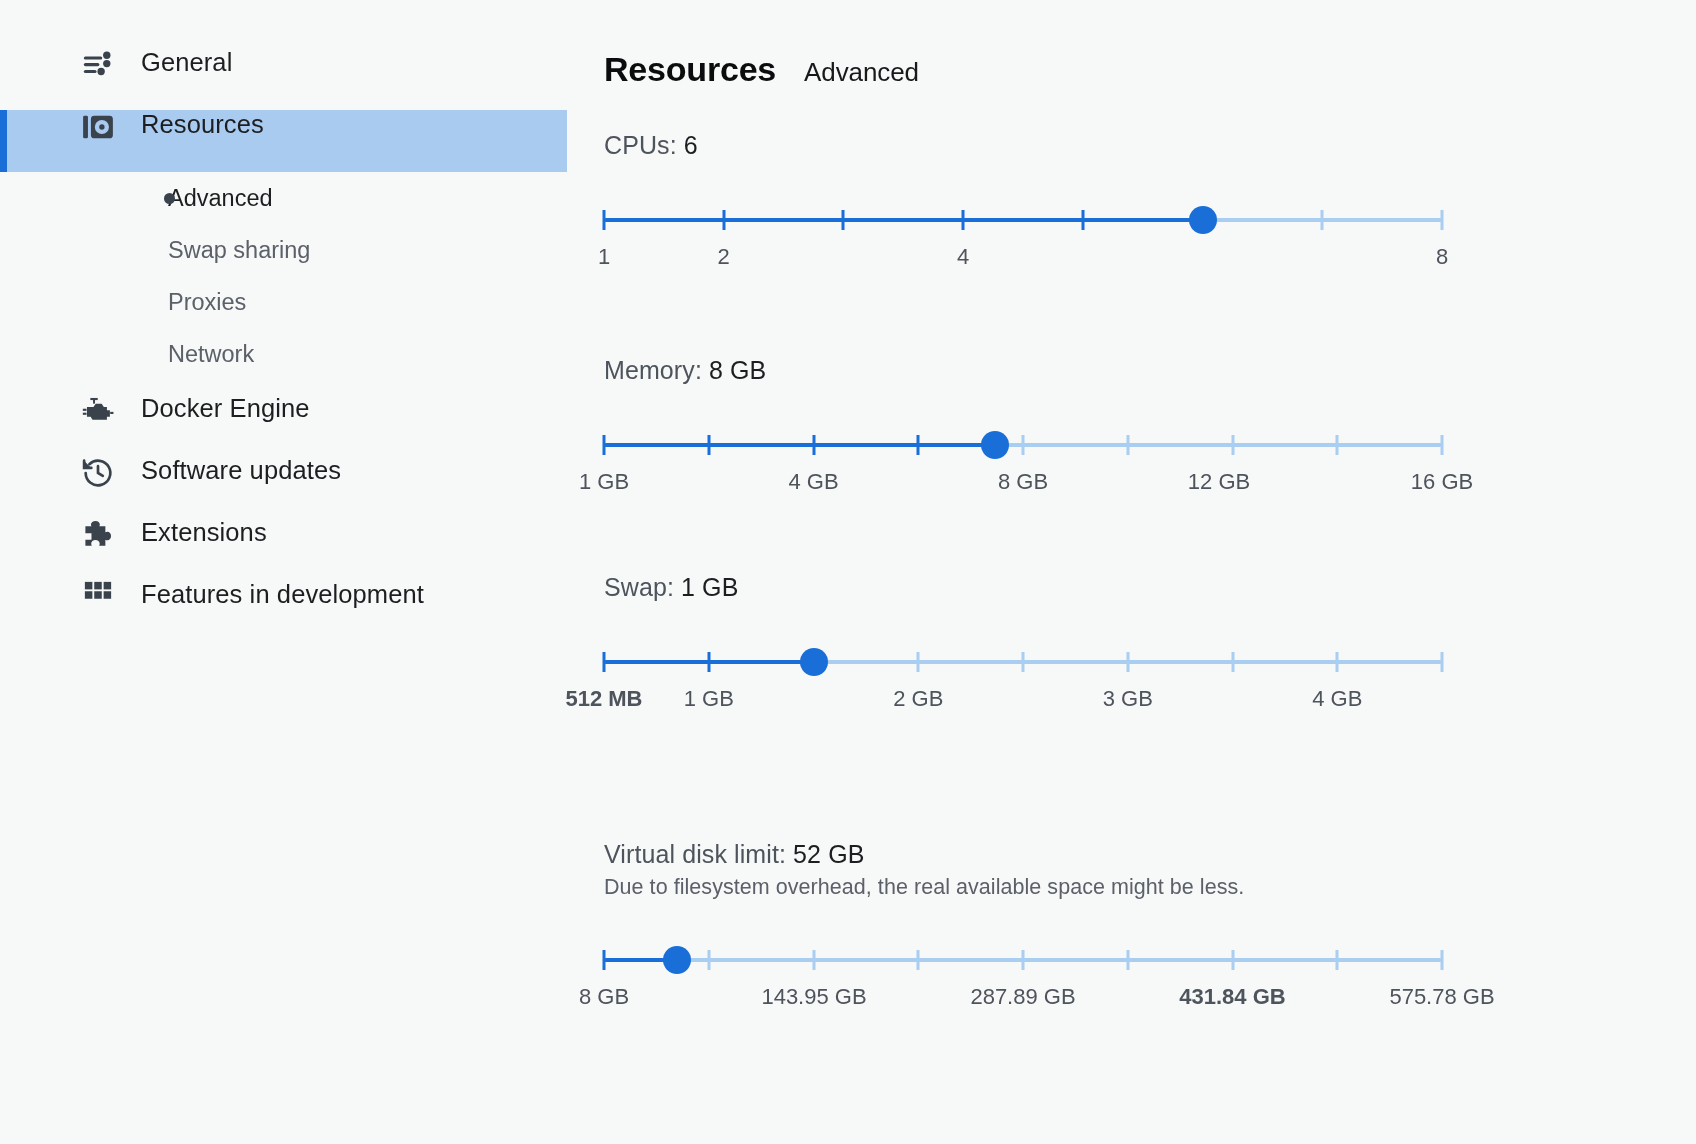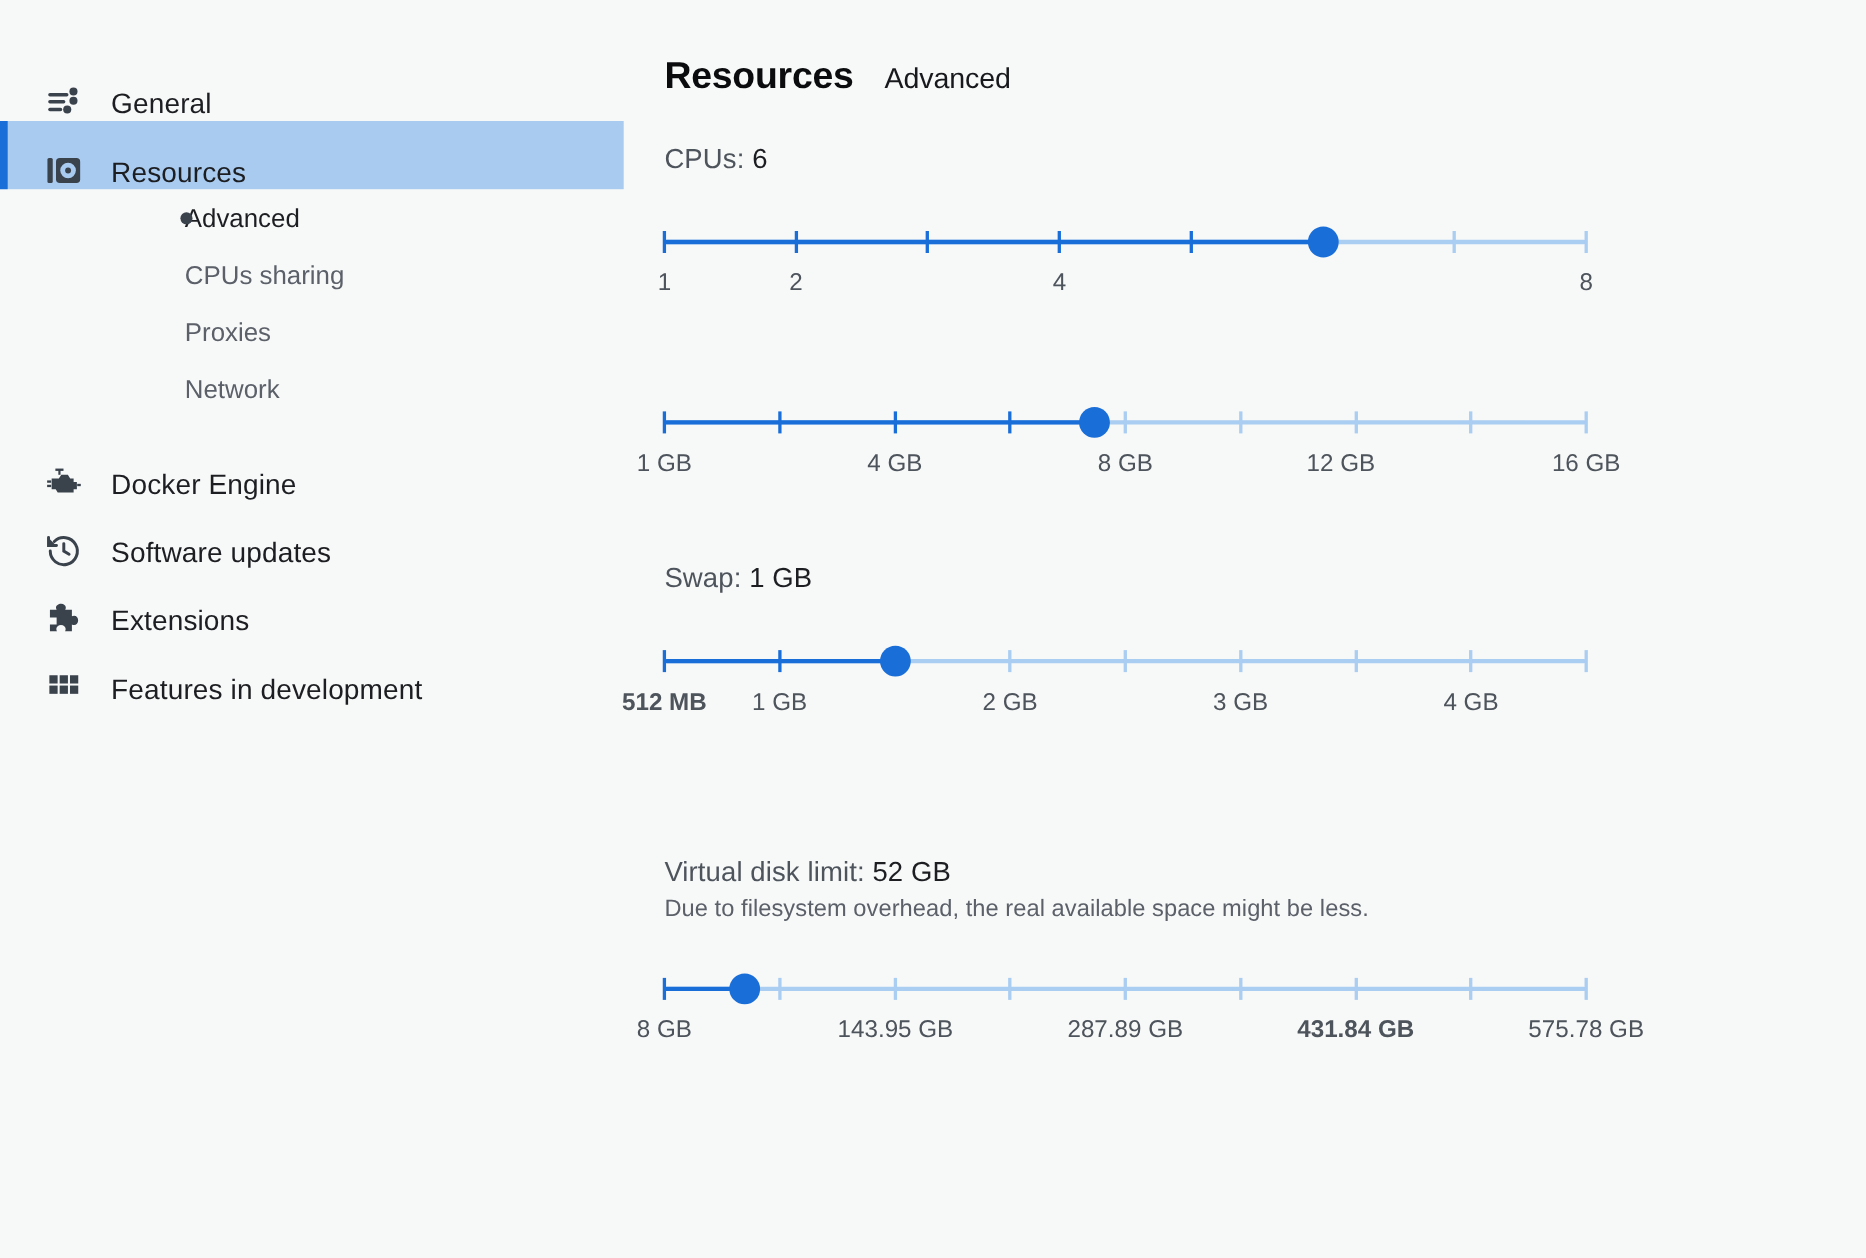--- a/index.html
+++ b/index.html
@@ -20,23 +20,23 @@
   
   .sidebar {
     width: 600px;
     flex: 0 0 600px;
     padding-top: 48px;
     position: relative;
   }
   .nav-item {
     position: relative;
     display: flex;
-    align-items: flex-end;
+    align-items: flex-start;
     height: 62px;
-    padding-left: 36px;
+    padding-left: 76px;
     cursor: pointer;
   }
   .nav-item.active {
     background: #a9cbf0;
     width: 567px;
   }
   .nav-item.active::before {
     content: "";
     position: absolute;
     left: 0; top: 0; bottom: 0;
@@ -216,21 +216,21 @@
         </svg>
       </span>
       <span class="nav-label">Resources</span>
     </div>
 
     <div class="sub-item current">
       <span class="sub-bullet"></span>
       <span class="sub-label">Advanced</span>
     </div>
     <div class="sub-item">
-      <span class="sub-label">CPUs sharing</span>
+      <span class="sub-label">Swap sharing</span>
     </div>
     <div class="sub-item">
       <span class="sub-label">Proxies</span>
     </div>
     <div class="sub-item">
       <span class="sub-label">Network</span>
     </div>
 
     <div class="nav-group-gap"></div>
 
@@ -308,20 +308,21 @@
             <div class="thumb" style="left: 598.571px;"></div>
             <div class="ticklabels">
               <div class="ticklabel" style="left: 0px;">1</div>
               <div class="ticklabel" style="left: 119.714px;">2</div>
               <div class="ticklabel" style="left: 359.143px;">4</div>
               <div class="ticklabel" style="left: 838px;">8</div>
             </div>
           </div>
         </div>
         <div class="slider-block" style="margin-top: 94px;">
+          <div class="slider-label"><span>Memory: </span><b>8 GB</b></div>
           <div class="slider-wrap" style="width: 838px;">
             <div class="track"></div>
             <div class="track-fill" style="width: 391.067px;"></div>
             <div class="tick filled" style="left: 0px;"></div>
             <div class="tick filled" style="left: 104.75px;"></div>
             <div class="tick filled" style="left: 209.5px;"></div>
             <div class="tick filled" style="left: 314.25px;"></div>
             <div class="tick" style="left: 419px;"></div>
             <div class="tick" style="left: 523.75px;"></div>
             <div class="tick" style="left: 628.5px;"></div>

